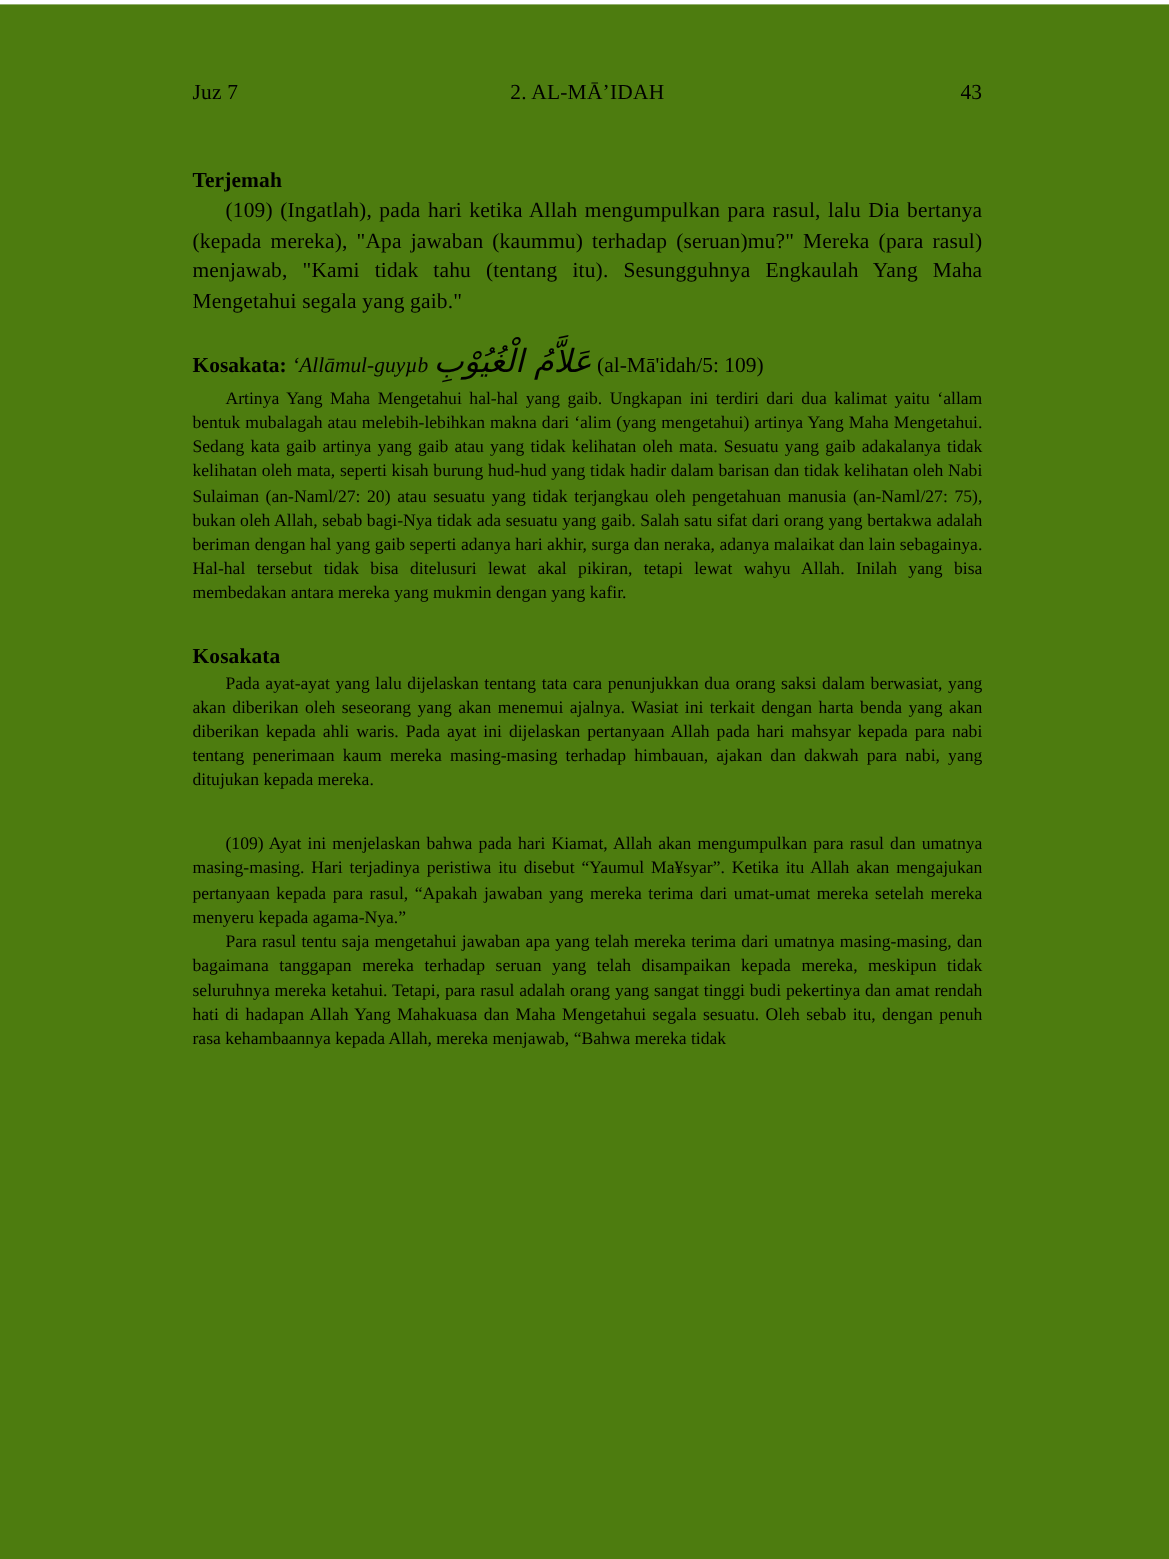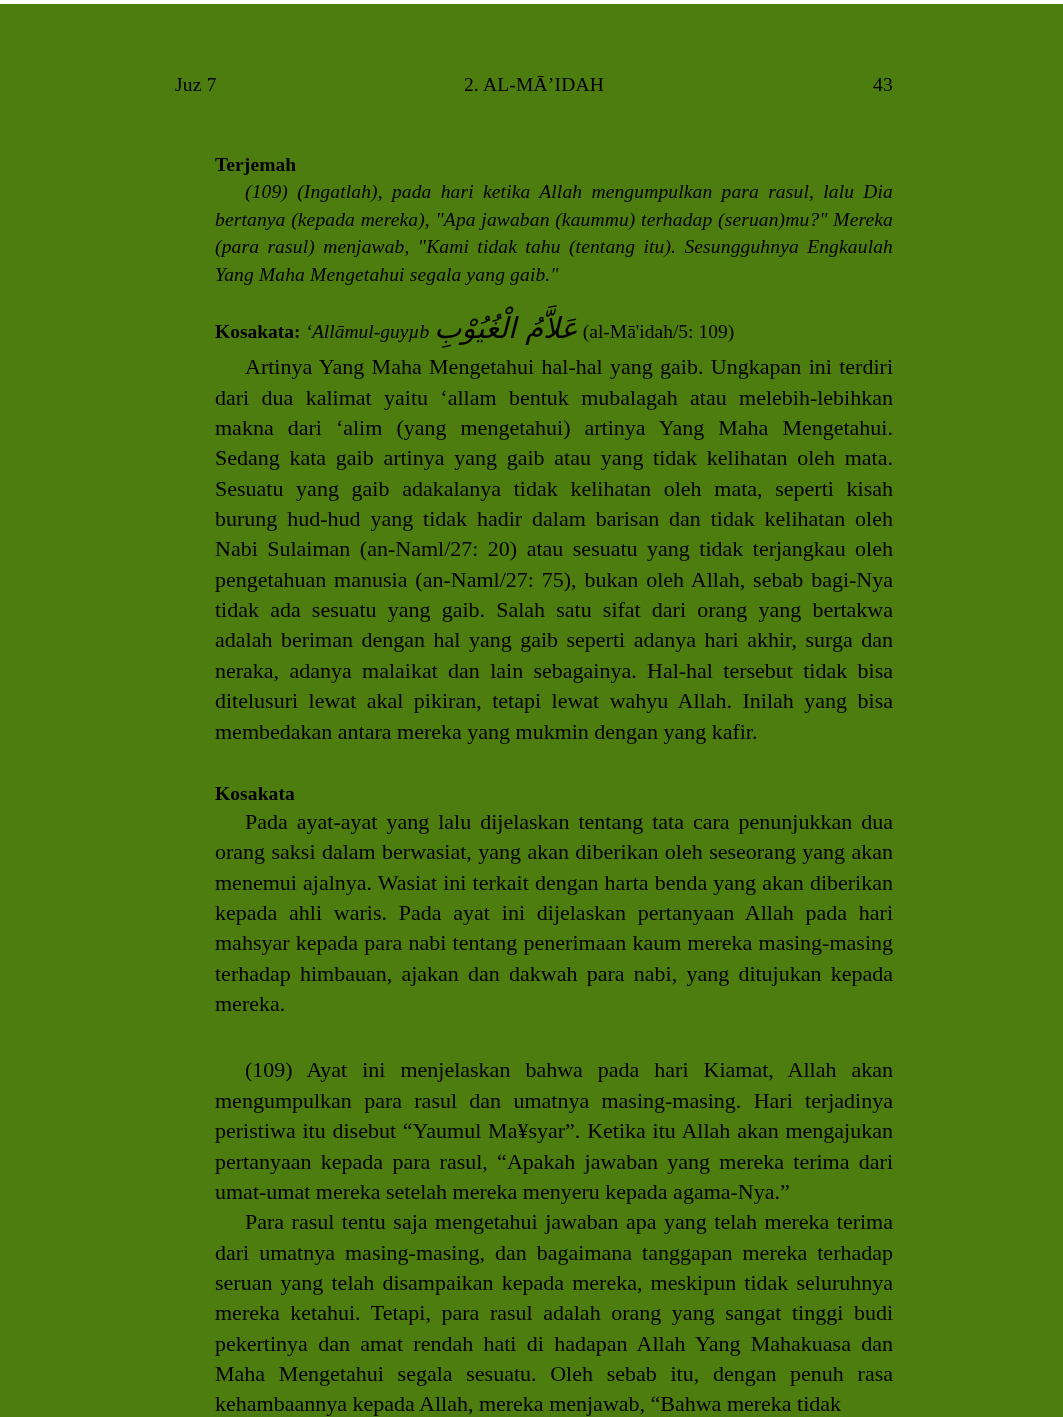--- a/index.html
+++ b/index.html
@@ -44,40 +44,38 @@
     text-align: center;
     white-space: nowrap;
   }
   .header .page-no {
     width: 180px;
     text-align: right;
   }
 
   .section {
     margin-bottom: 16px;
-    margin-left: 40px;
   }
   .section-title {
     font-size: 19.5px;
     font-weight: bold;
     margin-bottom: 2px;
     letter-spacing: 0.1px;
   }
   .para {
-    font-size: 22px;
+    font-size: 16px;
     line-height: 1.38;
     text-align: justify;
     text-justify: inter-word;
     margin: 0;
   }
   .para.indent {
     text-indent: 30px;
   }
   .trans-para {
-    font-style: italic;
     font-size: 19.5px;
     line-height: 1.42;
     text-align: justify;
     text-indent: 30px;
     margin: 0;
     letter-spacing: 0.15px;
   }
   .kosakata-line {
     font-size: 19.5px;
     margin: 18px 0 2px 0;

